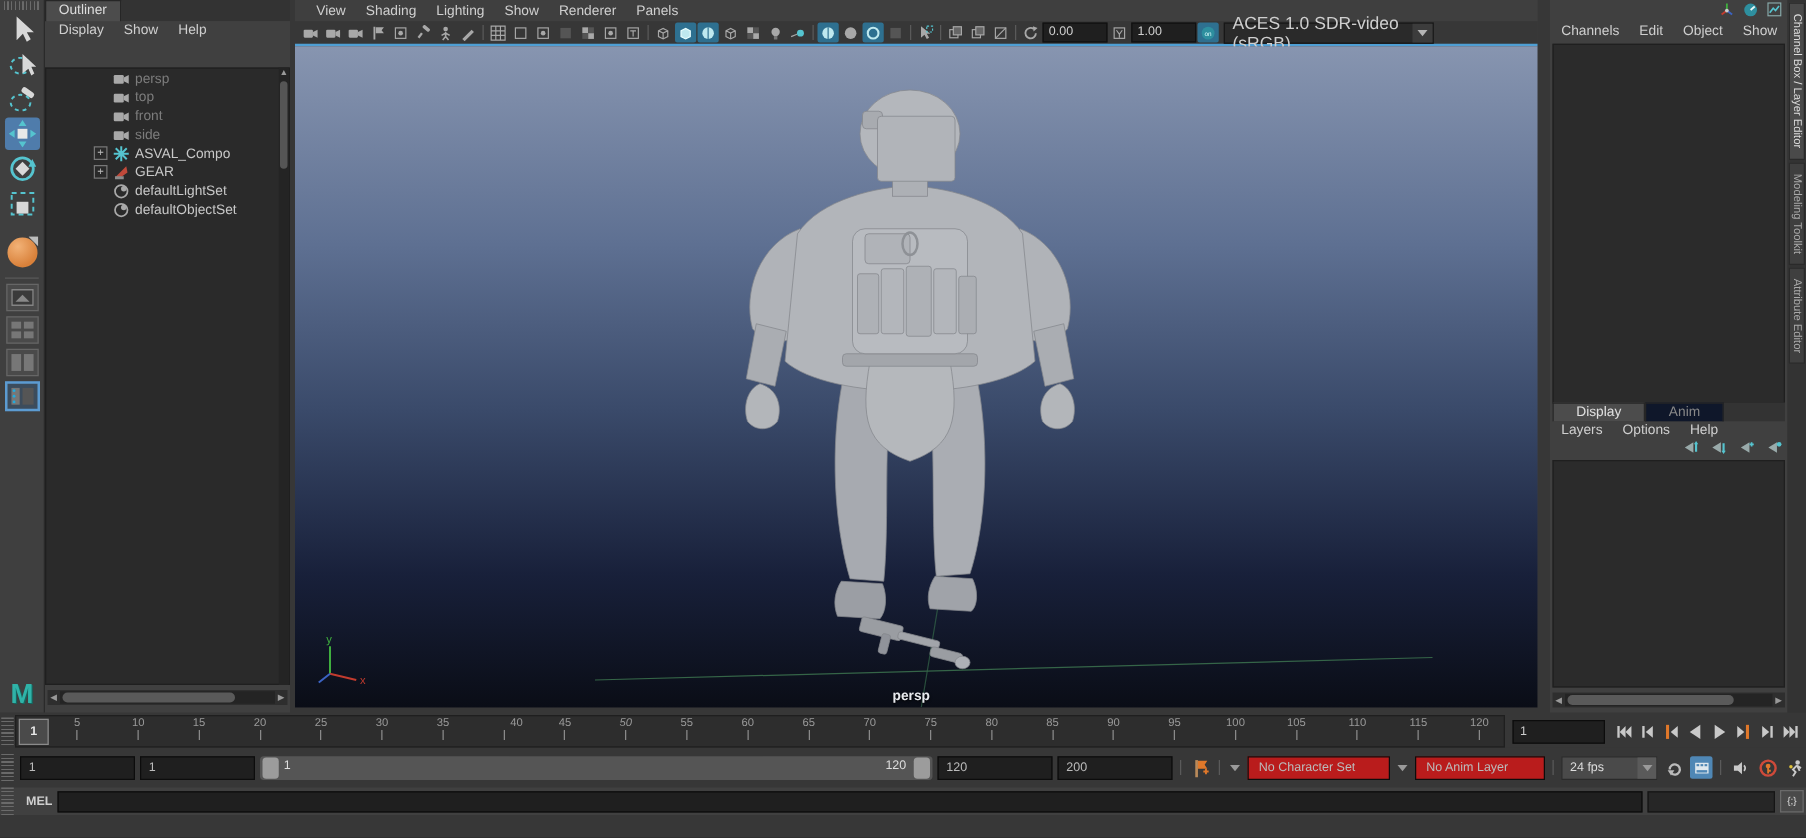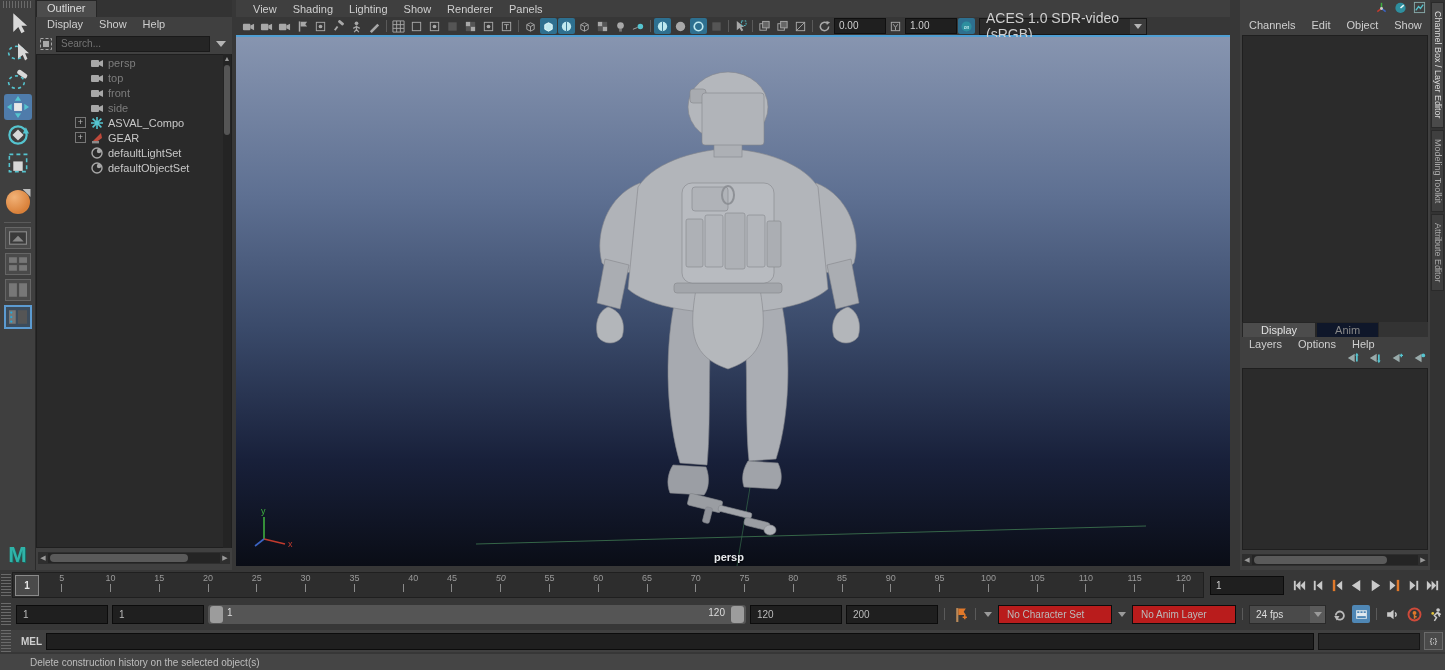--- a/index.html
+++ b/index.html
@@ -201,28 +201,20 @@
 
   <div id="outliner">
     <div id="outliner-tabrow">
       <div class="paneltab">Outliner</div>
     </div>
     <div id="outliner-menus">
         <span class="menu-item">Display</span>
         <span class="menu-item">Show</span>
         <span class="menu-item">Help</span>
       </div>
-    <div id="outliner-search">
-      <span class="sicon"><svg viewBox="0 0 14 14" width="100%" height="100%">
-            <rect x="1.5" y="1.5" width="11" height="11" fill="none" stroke="#a8a8a8" stroke-dasharray="3 2"></rect>
-            <rect x="4" y="4" width="6" height="6" fill="#a8a8a8"></rect>
-          </svg></span>
-      <input placeholder="Search..." style="">
-      <span class="caret"></span>
-    </div>
     <div id="outliner-tree">
         <div class="orow">
           <span class="sp"></span>
           <span class="expsp"></span>
           <span class="oicon"><svg viewBox="0 0 14 14" width="100%" height="100%">
               <rect x="1" y="4" width="8" height="7" rx="1" fill="#a8a8a8"></rect>
               <polygon points="9,6 13,4 13,11 9,9" fill="#a8a8a8"></polygon>
             </svg></span>
           <span class="lbl dim">persp</span>
         </div>
@@ -883,17 +875,14 @@
   </div>
 
   <div id="melrow">
     <div class="rowhandle vdots"></div>
     <div id="mel-label">MEL</div>
     <div id="mel-input"></div>
     <div id="mel-result"></div>
     <div id="script-editor-btn">{;}</div>
   </div>
 
-  <div id="helpline">
-    <div class="txt">Delete construction history on the selected object(s)</div>
-  </div>
 
 </div>
 
 </body></html>

